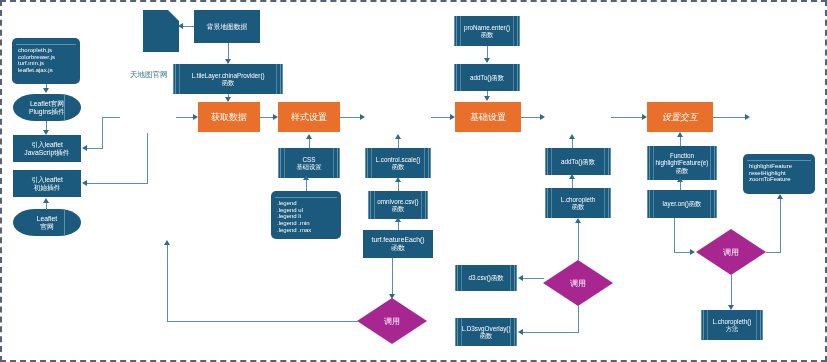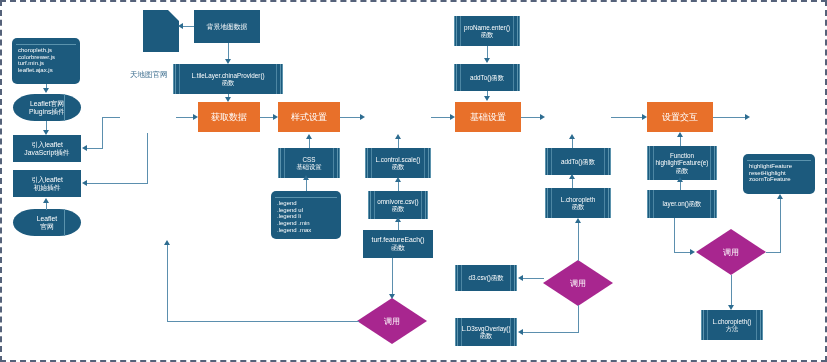--- a/index.html
+++ b/index.html
@@ -93,21 +93,21 @@
 
 
   <div class="node proc" style="left:196px;top:100px;width:62px;height:30px;">获取数据</div>
 
   <div class="node proc" style="left:276px;top:100px;width:62px;height:30px;">样式设置</div>
 
 
   <div class="node proc" style="left:453px;top:100px;width:66px;height:30px;">基础设置</div>
 
 
-  <div class="node proc" style="left:645px;top:100px;width:66px;height:30px;">设置交互</div>
+  <div class="node proc" style="left:645px;top:100px;width:66px;height:30px;font-style:italic;">设置交互</div>
 
 
   <div class="node pre" style="left:276px;top:146px;width:62px;height:30px;">CSS
 基础设置</div>
 
   <div class="node note" style="left:269px;top:189px;width:70px;height:48px;">.legend
 .legend ul
 .legend li
 .legend .min
 .legend .max</div>

